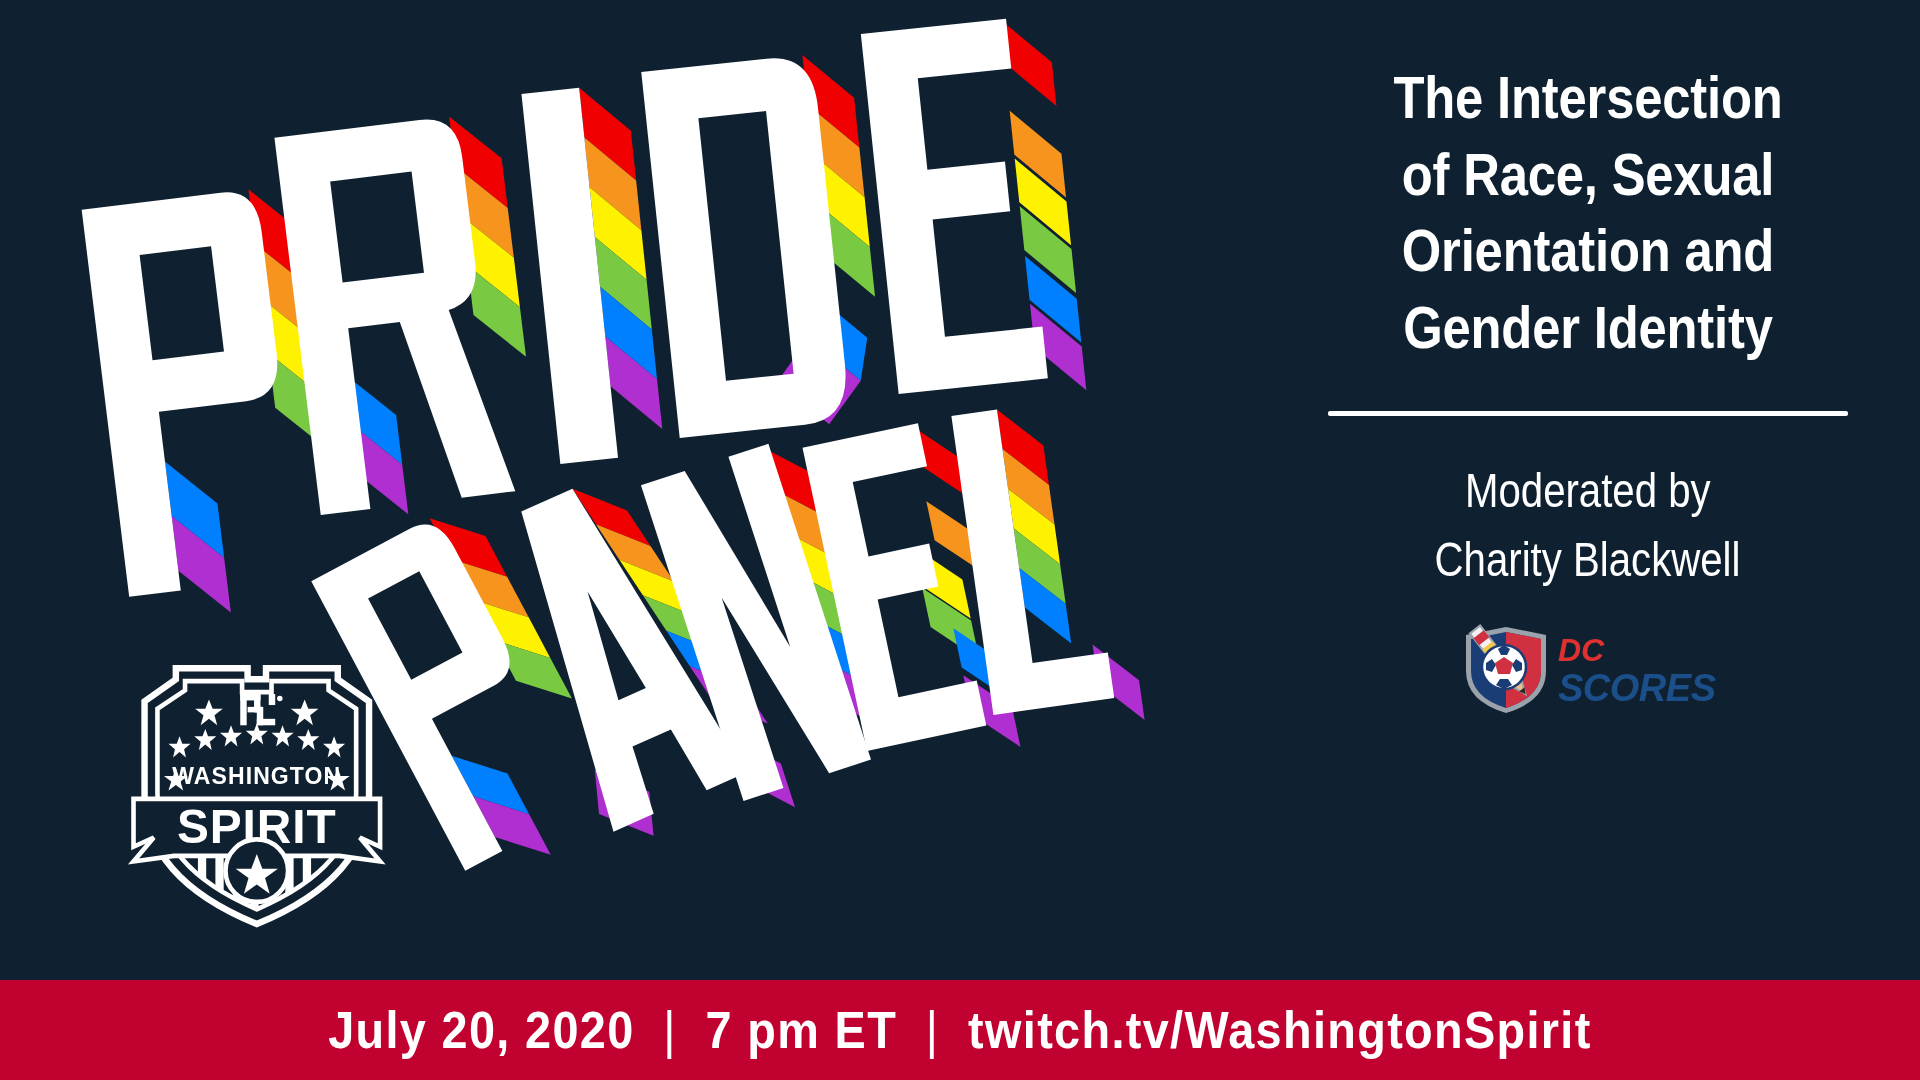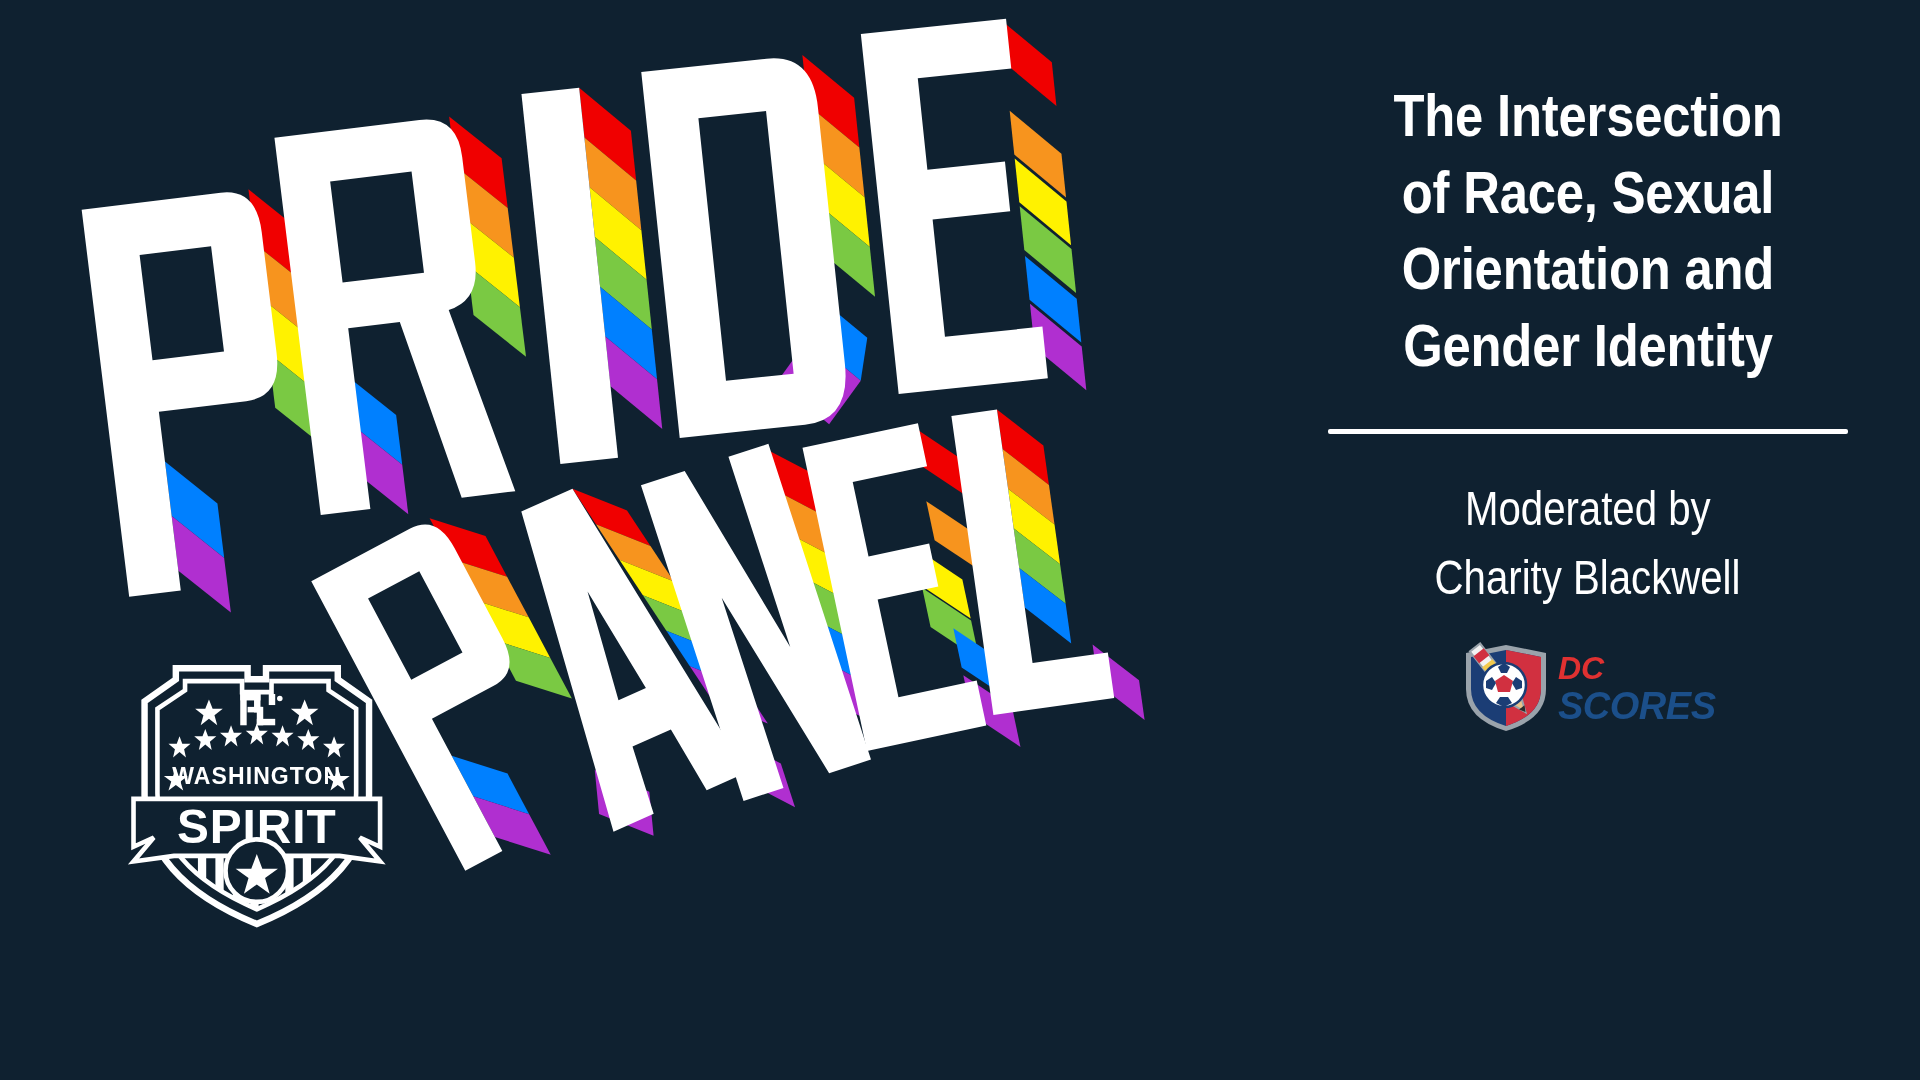--- a/index.html
+++ b/index.html
@@ -12,21 +12,21 @@
   #stage{position:absolute;inset:0;background:#0f2130;overflow:hidden;}
 
   
   #art{position:absolute;left:0;top:0;width:1255px;height:980px;}
   #art svg{display:block;width:100%;height:100%;}
 
   
   #right{
     position:absolute;left:1255px;top:0;width:665px;height:980px;
     display:flex;flex-direction:column;align-items:center;
-    justify-content:flex-start;padding-top:78px;box-sizing:border-box;
+    justify-content:flex-start;padding-top:60px;box-sizing:border-box;
   }
   .headline{
     width:600px;text-align:center;color:#ffffff;
     font-family:"Liberation Sans Narrow","Liberation Sans",sans-serif;
     font-weight:bold;font-size:59px;line-height:1.30;
     letter-spacing:-0.2px;transform:scaleX(.86);transform-origin:center top;
   }
   .headline div{white-space:nowrap;}
   .divider{
     width:520px;height:5px;background:#ffffff;border-radius:2px;
@@ -302,14 +302,23 @@
             <polygon points="38,64 42,58 50,58 54,64 46,68"></polygon>
           </g>
         </g>
 
         <text x="100" y="40" fill="#e03131" font-family="Liberation Sans, sans-serif" font-weight="bold" font-size="32">DC</text>
         <text x="100" y="80" fill="#1b4f8a" font-family="Liberation Sans, sans-serif" font-weight="bold" font-size="38" letter-spacing="-0.5">SCORES</text>
       </svg>
     </div>
   </div>
 
+  <div id="banner">
+    <div id="banner-text">
+      <span>July 20, 2020</span>
+      <span class="sep">|</span>
+      <span>7 pm ET</span>
+      <span class="sep">|</span>
+      <span>twitch.tv/WashingtonSpirit</span>
+    </div>
+  </div>
 
 </div>
 
 </body></html>

